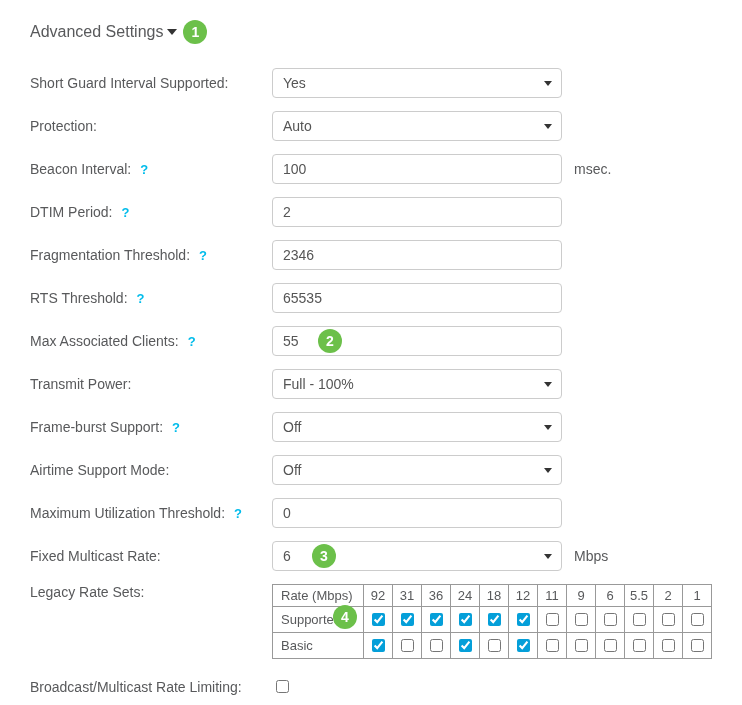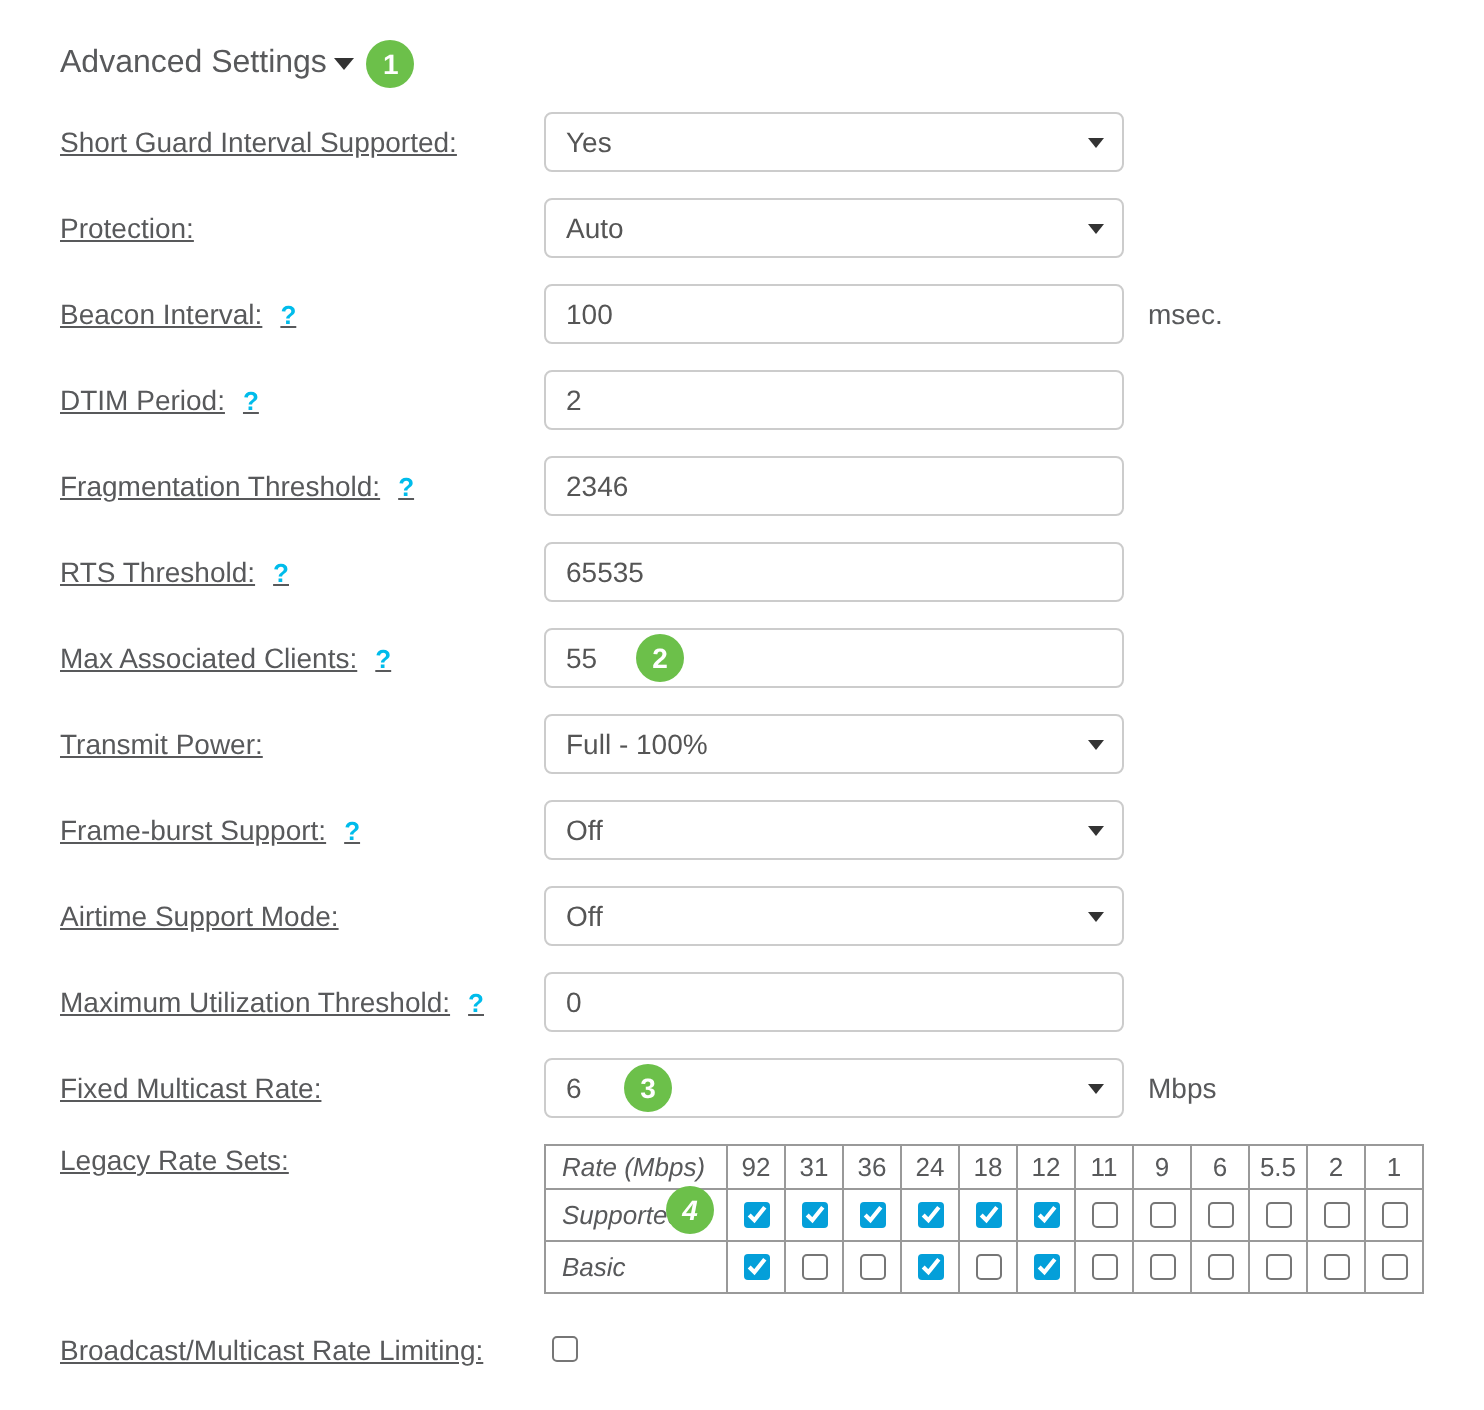--- a/index.html
+++ b/index.html
@@ -7,21 +7,21 @@
     font-size: 14px;
     color: #58595b;
     margin: 0;
     padding: 20px 30px;
     width: 742px;
     box-sizing: border-box;
   }
   .section-header {
     font-size: 16px;
     color: #58595b;
-    margin-bottom: 12px;
+    margin-bottom: 24px;
     position: relative;
     display: flex;
     align-items: center;
   }
   .caret {
     display: inline-block;
     margin-left: 4px;
     width: 0; height: 0;
     border-left: 5px solid transparent;
     border-right: 5px solid transparent;
@@ -30,21 +30,20 @@
   .row {
     display: flex;
     align-items: center;
     margin-bottom: 13px;
   }
   .label-col {
     width: 242px;
     flex-shrink: 0;
     display: flex;
     align-items: center;
-    text-decoration: underline;
   }
   .label-col .help {
     margin-left: 6px;
   }
   .input-col {
     width: 290px;
     position: relative;
   }
   .suffix {
     margin-left: 12px;
@@ -117,21 +116,20 @@
     text-align: center;
     min-width: 18px;
   }
   table.rates td.hdr {
     text-align: left;
     padding: 3px 8px;
     position: relative;
   }
   table.rates td.hdr-wide {
     width: 146px;
-    font-style: italic;
   }
   .chk {
     width: 13px;
     height: 13px;
     accent-color: #049fd9;
   }
   .legacy-row {
     align-items: flex-start;
   }
 </style>

